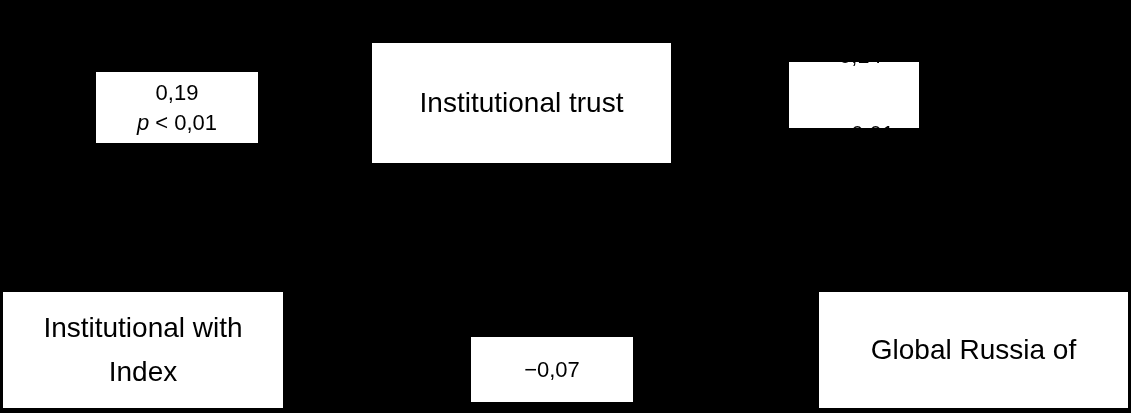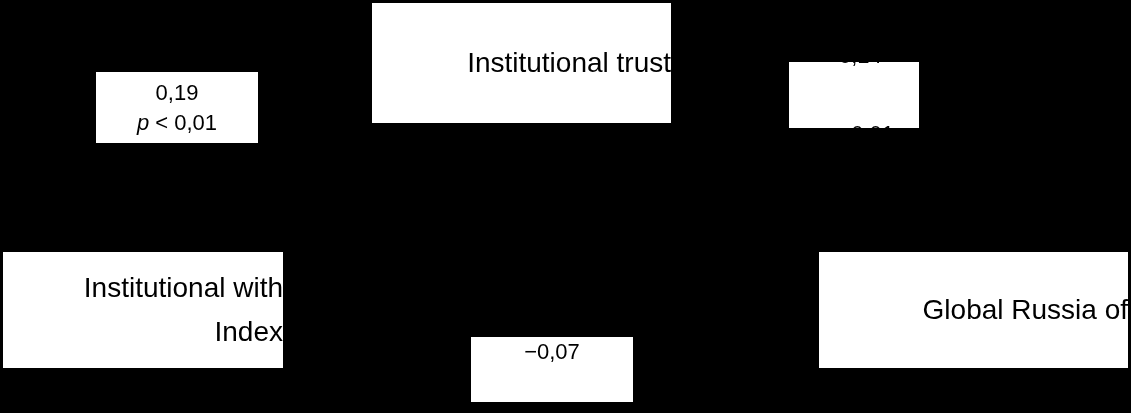--- a/index.html
+++ b/index.html
@@ -15,25 +15,26 @@
     overflow: hidden;
     font-family: "Liberation Sans", sans-serif;
     color: #000000;
   }
   .node {
     position: absolute;
     background: #ffffff;
     color: #000000;
     display: flex;
     flex-direction: column;
-    align-items: flex-end;
+    align-items: center;
     justify-content: center;
     text-align: center;
     font-size: 28px;
     line-height: 44px;
+    margin-top: 40px;
   }
   #node-mediator {
     left: 372px; top: 3px;
     width: 299px; height: 120px;
   }
   #node-predictor {
     left: 3px; top: 252px;
     width: 280px; height: 116px;
   }
   #node-outcome {
@@ -55,21 +56,21 @@
   #coef-left {
     left: 96px; top: 72px;
     width: 162px; height: 71px;
   }
   #coef-right {
     left: 789px; top: 62px;
     width: 130px; height: 66px; gap: 48px;
   }
   #coef-bottom {
     left: 471px; top: 337px;
-    width: 162px; height: 65px; justify-content: space-between;
+    width: 162px; height: 65px;
   }
   .pit {
     font-style: italic;
   }
 </style>
 </head>
 <body>
 
 <div id="canvas">
 

